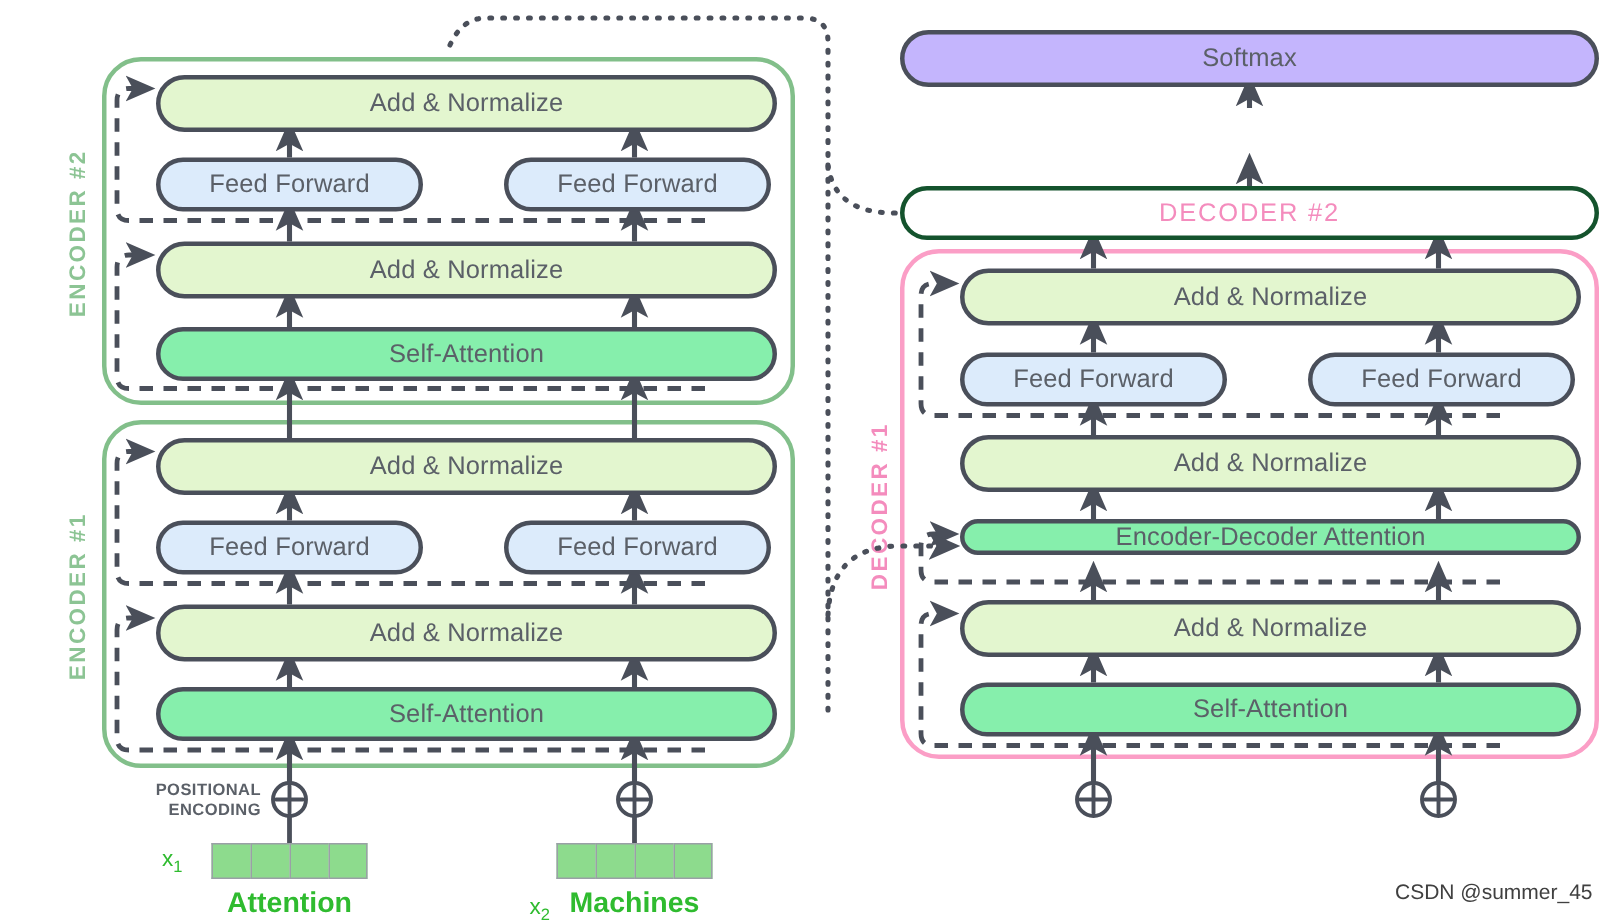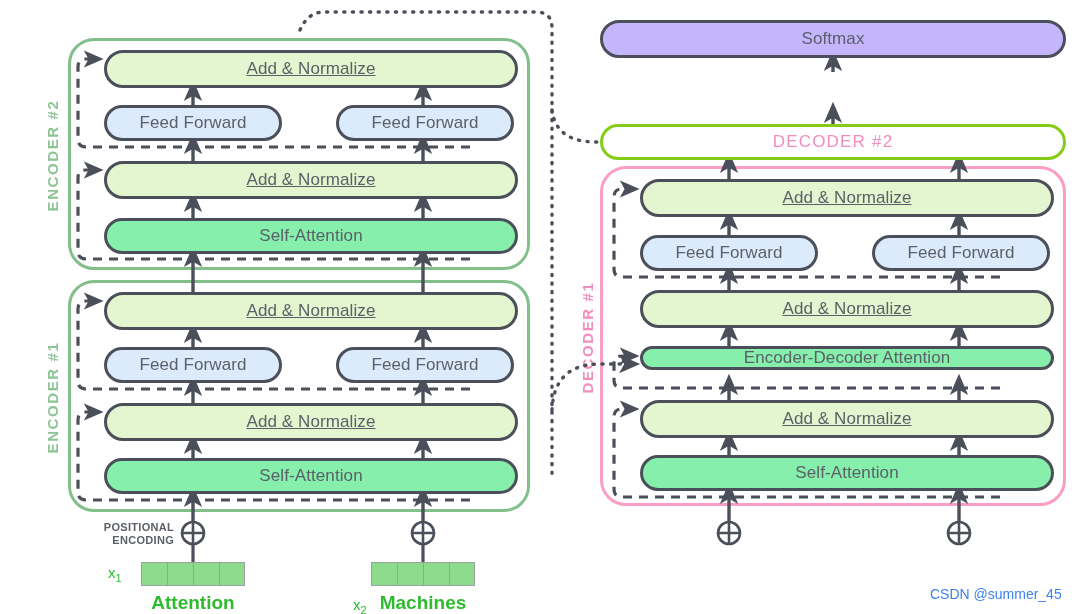--- a/index.html
+++ b/index.html
@@ -26,21 +26,21 @@
     border-radius: 22px;
     display: flex;
     align-items: center;
     justify-content: center;
     color: #5b6068;
     font-size: 17px;
     letter-spacing: 0.1px;
     white-space: nowrap;
     z-index: 6;
   }
-  .node.green  { background: #e3f6cf; text-decoration: underline; }
+  .node.green  { background: #e3f6cf; }
   .node.blue   { background: #dcebfb; }
   .node.orange { background: #86efac; }
   .node.pinkfill { background: #c4b5fd; }
   .node.purplefill { background: #f3dcf7; }
 
   
   .group {
     position: absolute;
     box-sizing: border-box;
     border-radius: 26px;
@@ -59,21 +59,21 @@
     white-space: nowrap;
     z-index: 4;
   }
   .grouplabel.enc { color: #8cc494; }
   .grouplabel.dec { color: #f48cbd; }
 
   
   .dec2bar {
     position: absolute;
     box-sizing: border-box;
-    border: 3px solid #84cc16;
+    border: 3px solid #14532d;
     border-radius: 22px;
     background: #ffffff;
     display: flex;
     align-items: center;
     justify-content: center;
     color: #f48cbd;
     font-size: 17px;
     letter-spacing: 1.2px;
     z-index: 6;
   }
@@ -130,21 +130,21 @@
     font-size: 11px;
     font-weight: 700;
     line-height: 13px;
     text-align: right;
     letter-spacing: 0.3px;
     z-index: 6;
   }
 
   .watermark {
     position: absolute;
-    color: #3b82f6;
+    color: #404040;
     font-size: 14px;
     z-index: 9;
   }
 </style>
 </head>
 <body>
 
 <div id="canvas">
 
   <div class="group enc" style="left:68px; top:38px; width:462px; height:232px;"></div>

